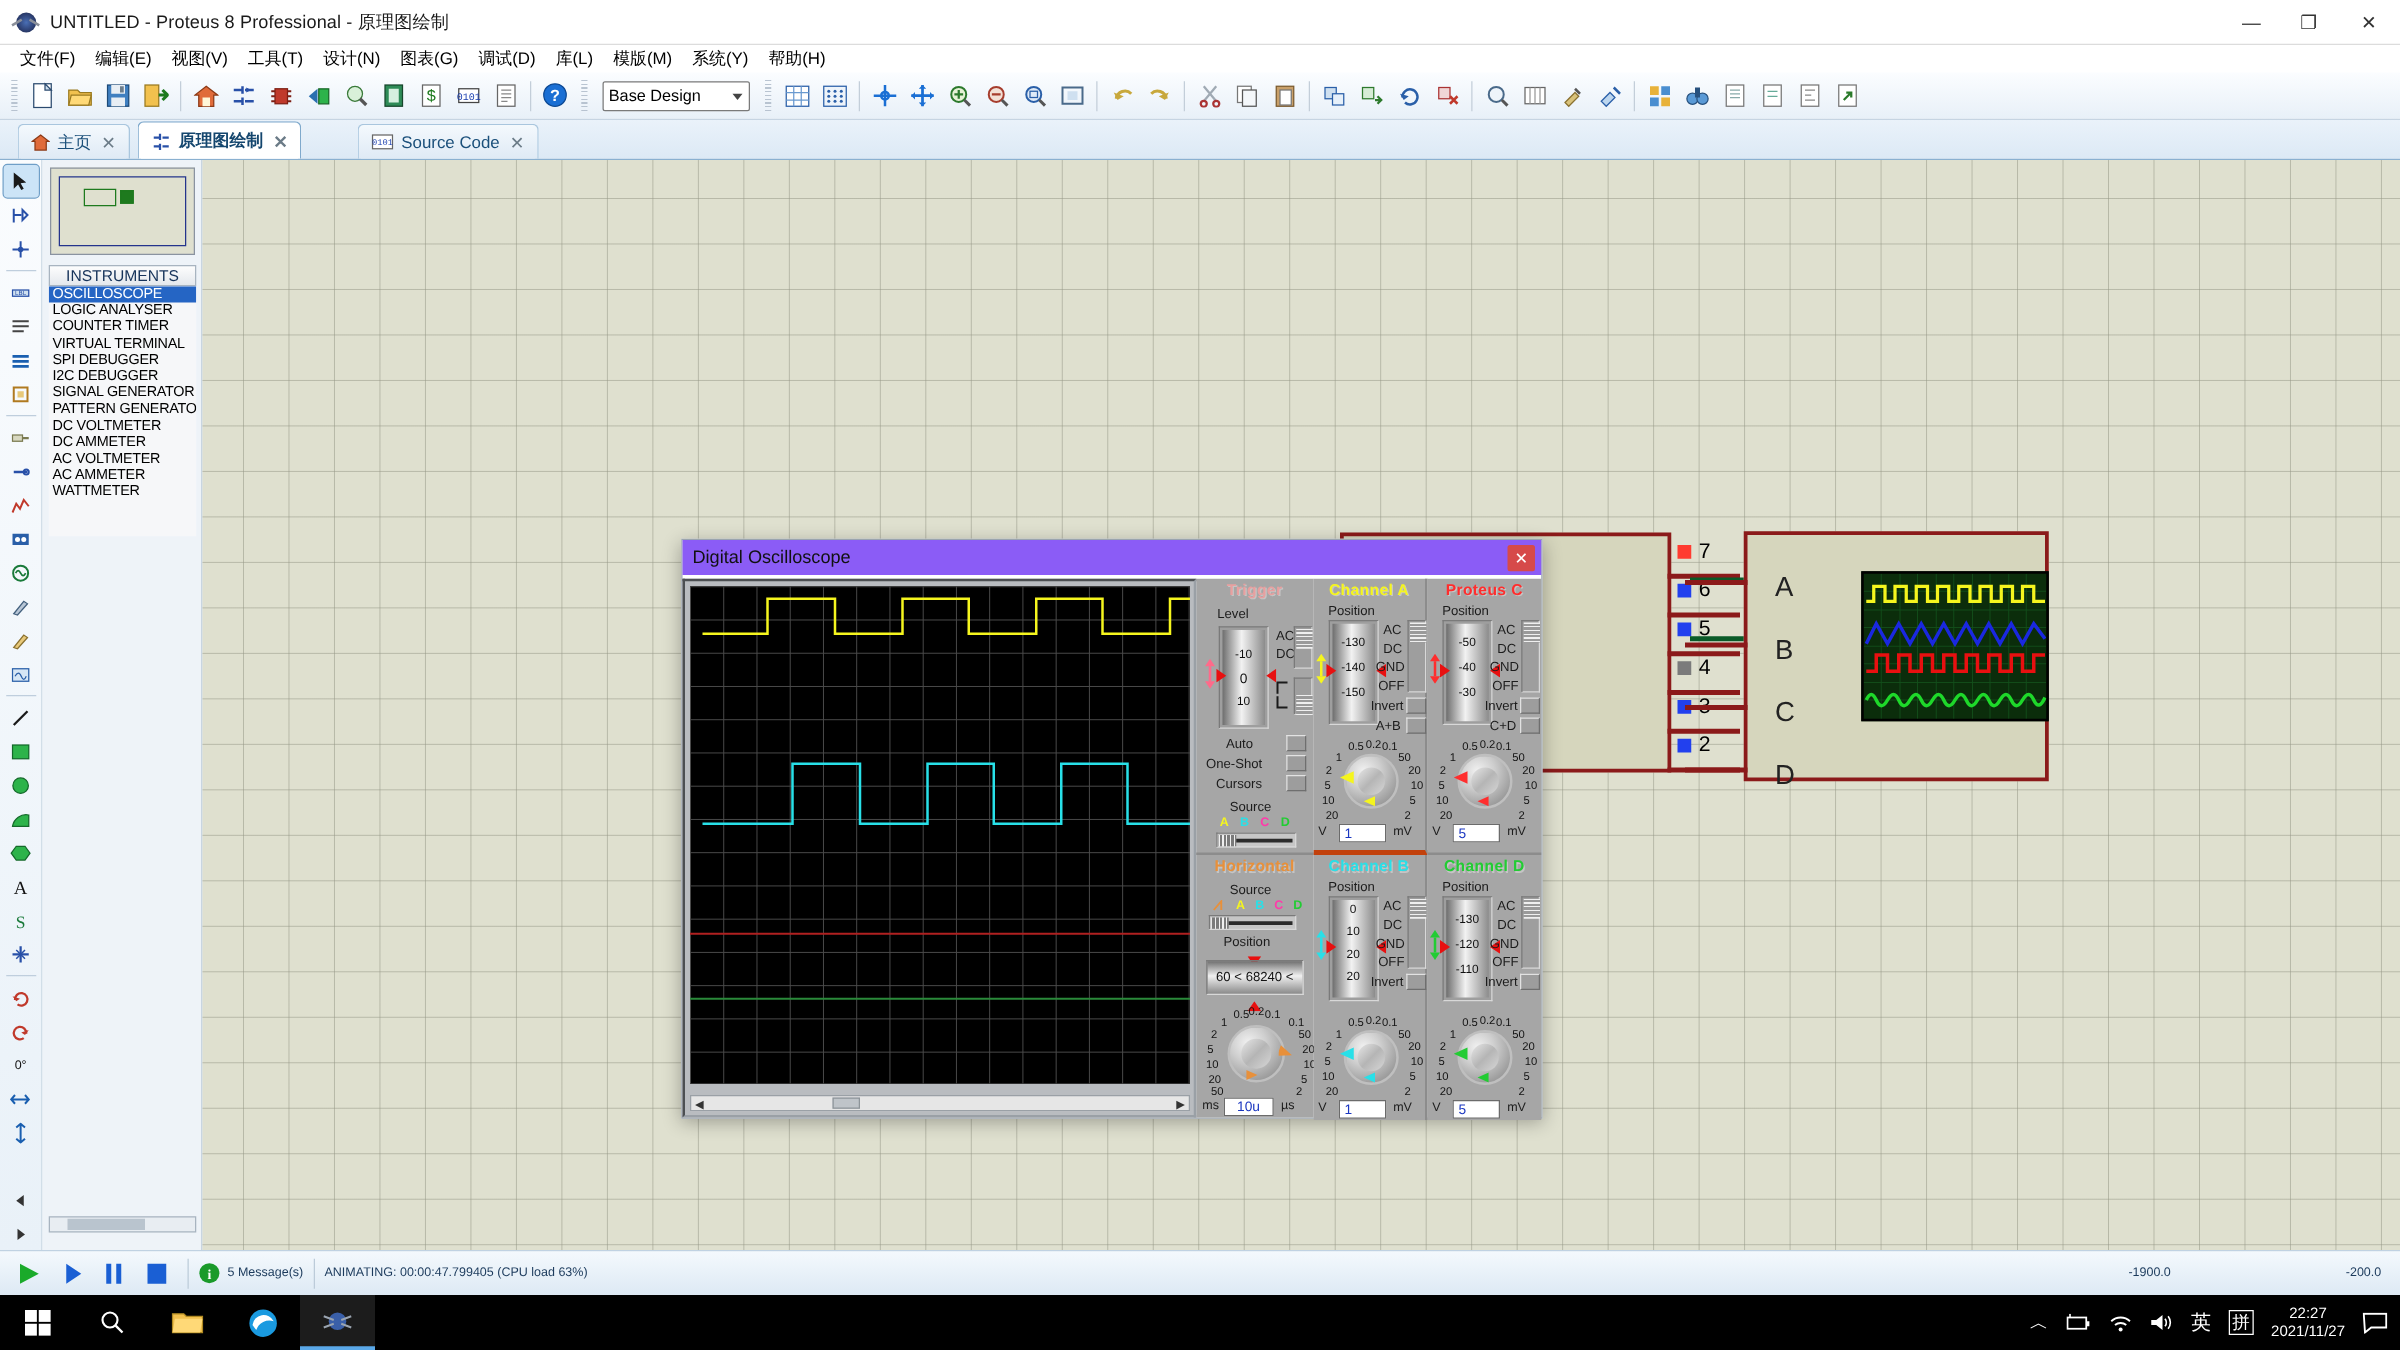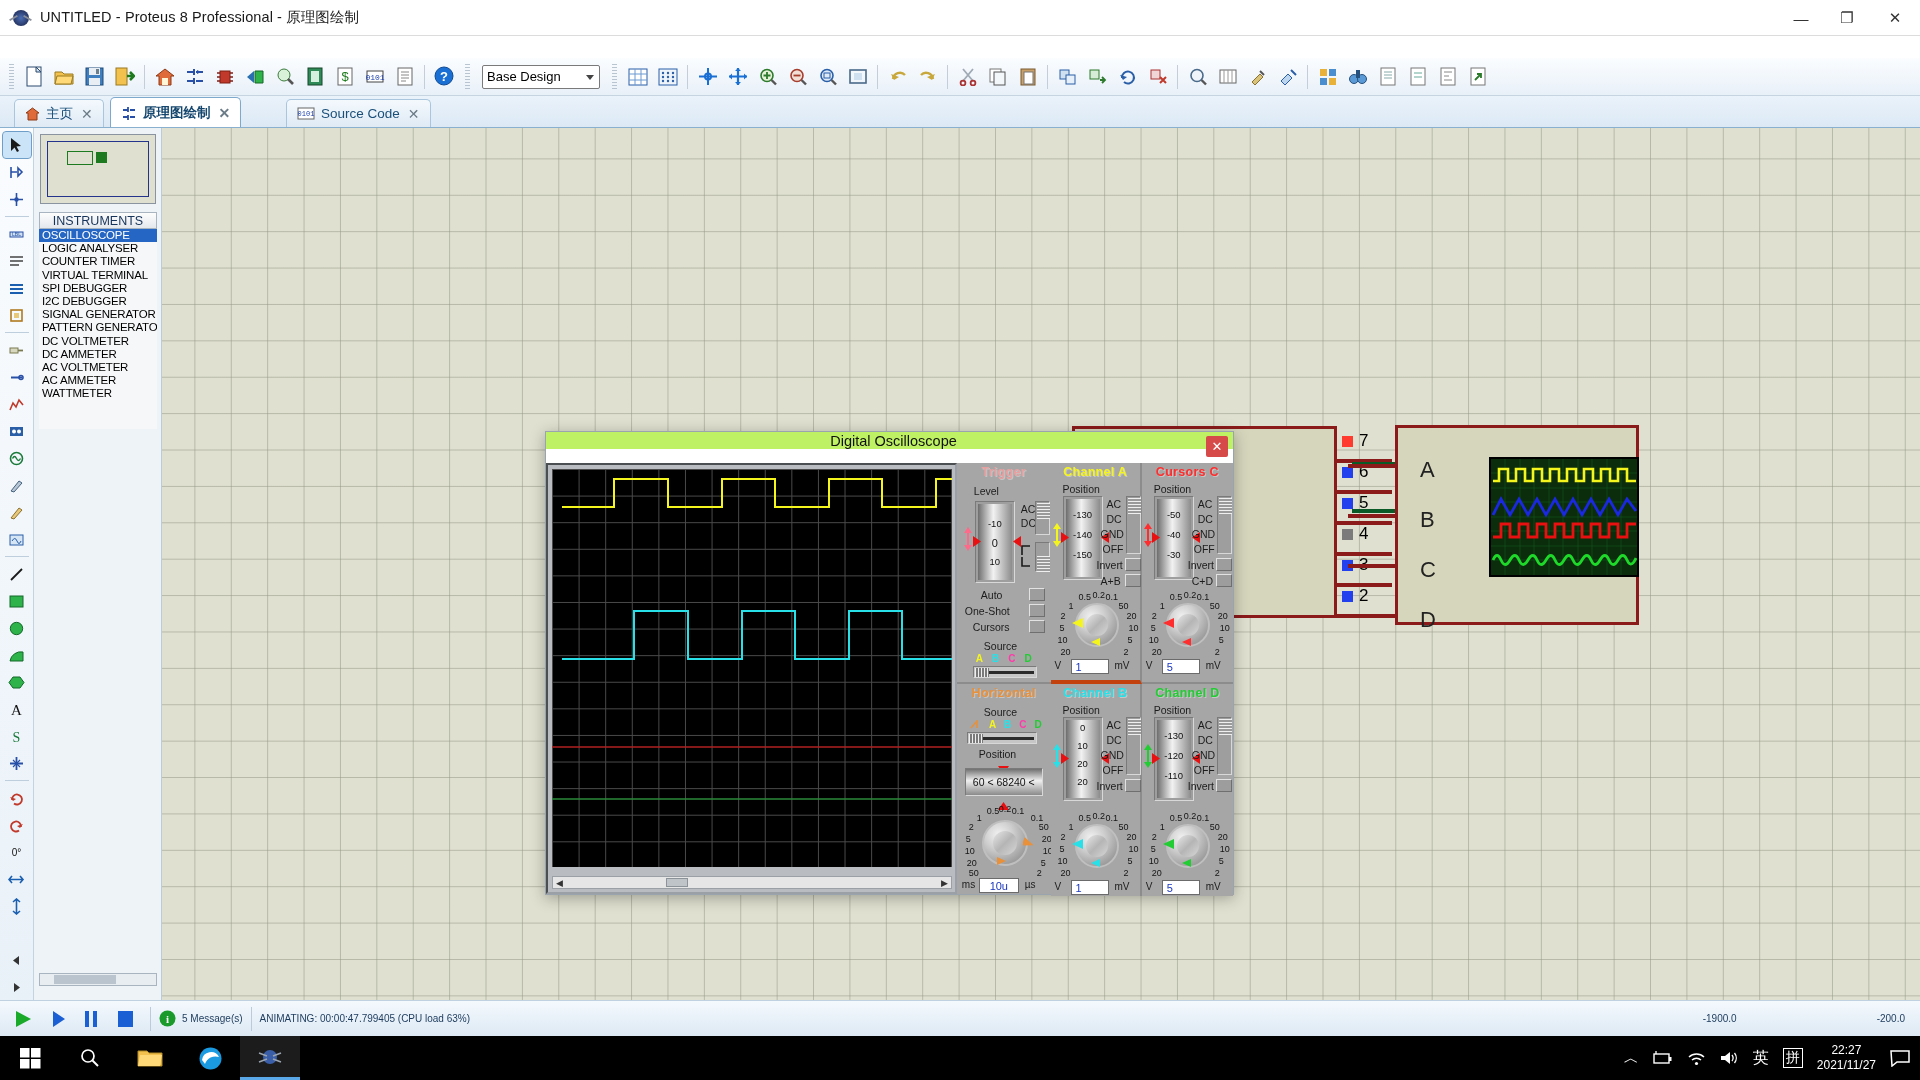--- a/index.html
+++ b/index.html
@@ -127,22 +127,22 @@
     background-size:36.4px 36.4px;
     background-position:-4px -6px;
     overflow:hidden;
   }
 
   
   .osc {
     position:absolute; left:383px; top:303px; width:689px; height:464px;
     background:#fff; border:1px solid #9aa4ae; box-shadow:0 3px 14px rgba(0,0,0,.30);
   }
-  .osc-title { height:17px; background:#bef264; display:flex; align-items:center;
-               padding-left:8px; font-size:14.5px; color:#111; position:relative;justify-content:center; }
+  .osc-title { height:28px; background:#8b5cf6; display:flex; align-items:center;
+               padding-left:8px; font-size:14.5px; color:#111; position:relative; }
   .osc-close {
     position:absolute; right:5px; top:4px; width:22px; height:21px;
     background:#d64a4a; color:#fff; font-size:13px; display:flex;
     align-items:center; justify-content:center; border-radius:2px;
   }
   .osc-body { position:absolute; left:0; top:31px; right:0; bottom:0; display:flex; }
 
   .scope-screen-wrap {
     width:412px; background:#b9bcc0; border:2px inset #9aa0a6;
     position:relative; padding:3px;
@@ -239,20 +239,33 @@
       <div class="leg" style="left:13px;transform:rotate(30deg)"></div>
     </div>
     <div class="title-text">UNTITLED - Proteus 8 Professional - 原理图绘制</div>
     <div class="win-buttons">
       <div class="win-btn">—</div>
       <div class="win-btn">❐</div>
       <div class="win-btn close">✕</div>
     </div>
   </div>
 
+  <div class="menubar" id="menubar">
+      <div class="menu-item">文件(F)</div>
+      <div class="menu-item">编辑(E)</div>
+      <div class="menu-item">视图(V)</div>
+      <div class="menu-item">工具(T)</div>
+      <div class="menu-item">设计(N)</div>
+      <div class="menu-item">图表(G)</div>
+      <div class="menu-item">调试(D)</div>
+      <div class="menu-item">库(L)</div>
+      <div class="menu-item">模版(M)</div>
+      <div class="menu-item">系统(Y)</div>
+      <div class="menu-item">帮助(H)</div>
+    </div>
 
   <div class="toolbar">
     <div class="tb-grip"></div>
     <div class="tb-btn">
       <svg width="19" height="21">
           <rect x="2" y="1" width="14" height="19" fill="#fff" stroke="#2b4a6f"></rect>
           <path d="M11 1 L16 6 L11 6 Z" fill="#cfe0f0" stroke="#2b4a6f"></path>
         </svg>
     </div>
     <div class="tb-btn">
@@ -1034,21 +1047,21 @@
                   </svg></div>
                 <div style="position:absolute;left:32px;top:44px;"><svg width="11" height="10">
                     <path d="M11 1 L2 5 L11 9 Z" fill="#f5f51e"></path>
                   </svg></div>
               </div>
               <div class="lbl" style="position:absolute;left:4px;top:197px;font-size:10px;">V</div>
               <div class="valbox" style="position:absolute;left:20px;top:196px;width:38px;">1</div>
               <div class="lbl" style="position:absolute;left:64px;top:197px;font-size:10px;">mV</div>
             </div>
           <div class="ctrl-col" id="ch1" style="border-bottom:2px solid #8c8c8c;position:relative;">
-              <div class="panel-title" style="color:#ff2d2d;">Cursors C</div>
+              <div class="panel-title" style="color:#ff2d2d;">Proteus C</div>
               <div class="lbl" style="position:absolute;left:12px;top:20px;">Position</div>
               <div class="sunken" style="position:absolute;left:12px;top:33px;width:40px;height:84px;background:#9e9e9e;padding:2px;">
                 <div class="slider-strip" style="width:34px;height:78px;">
                   <div style="top:10px;">-50</div>
                   <div style="top:30px;">-40</div>
                   <div style="top:50px;">-30</div>
                 </div>
               </div>
               <div style="position:absolute;left:1px;top:60px;"><svg width="10" height="24">
                   <path d="M5 0l4 6H1z" fill="#ff2d2d"></path>

